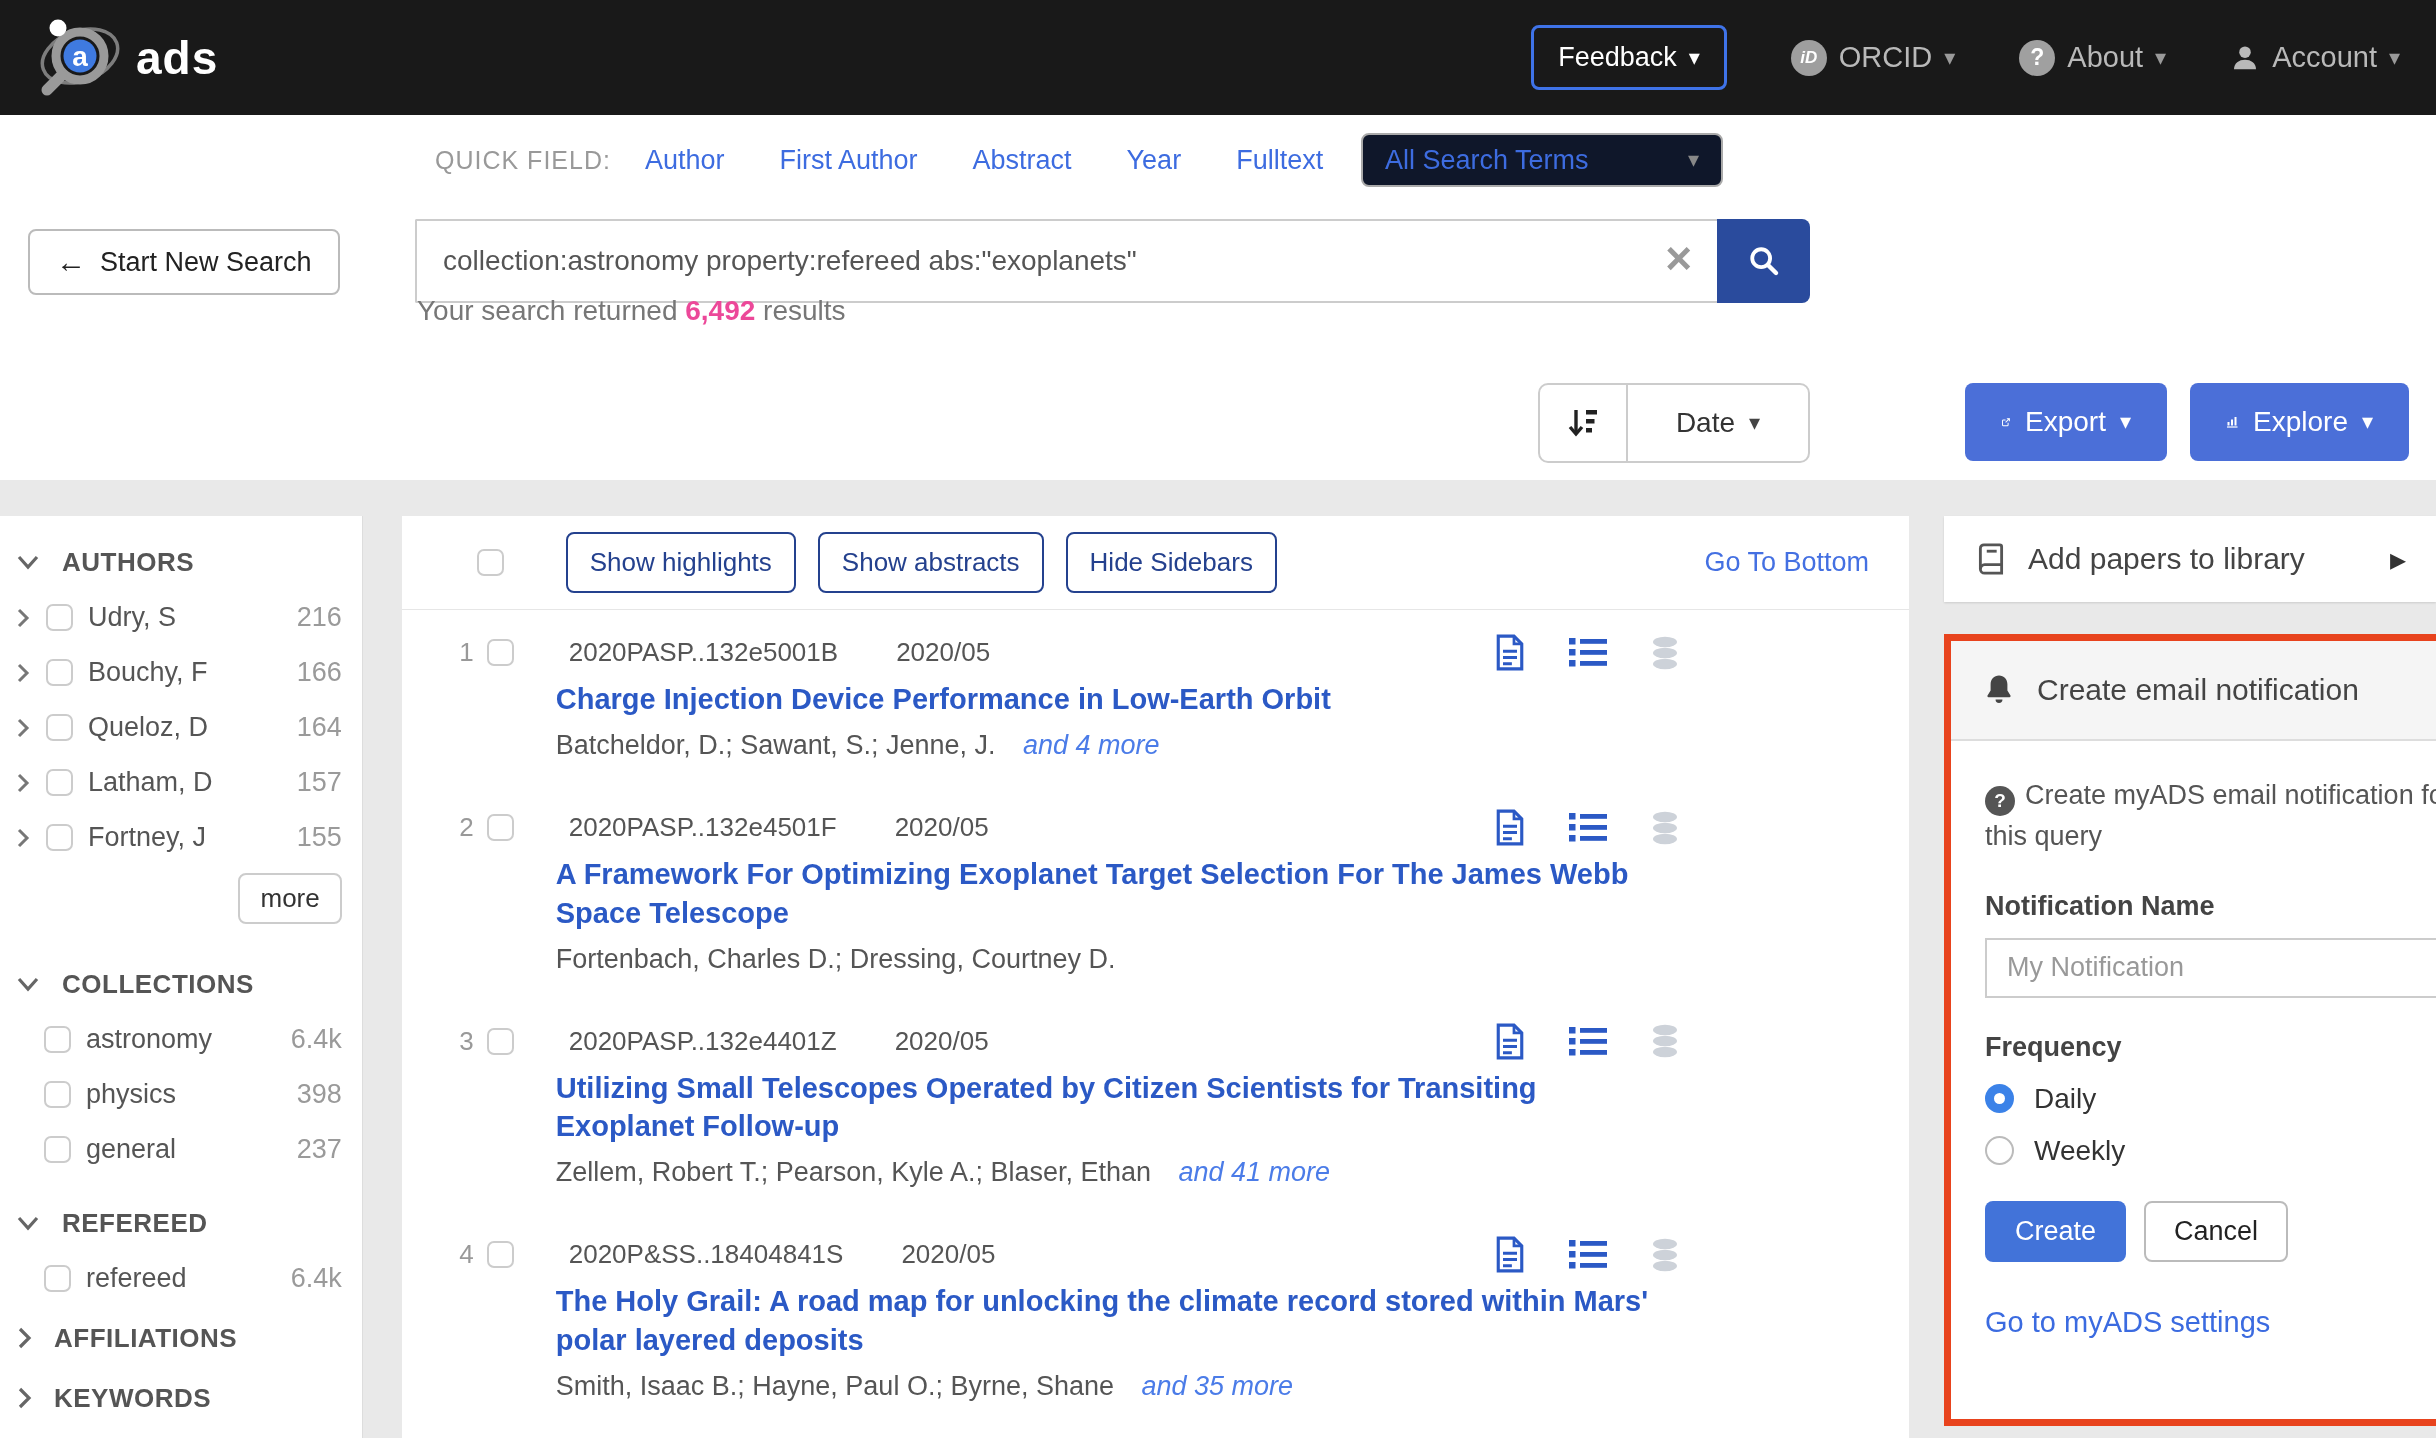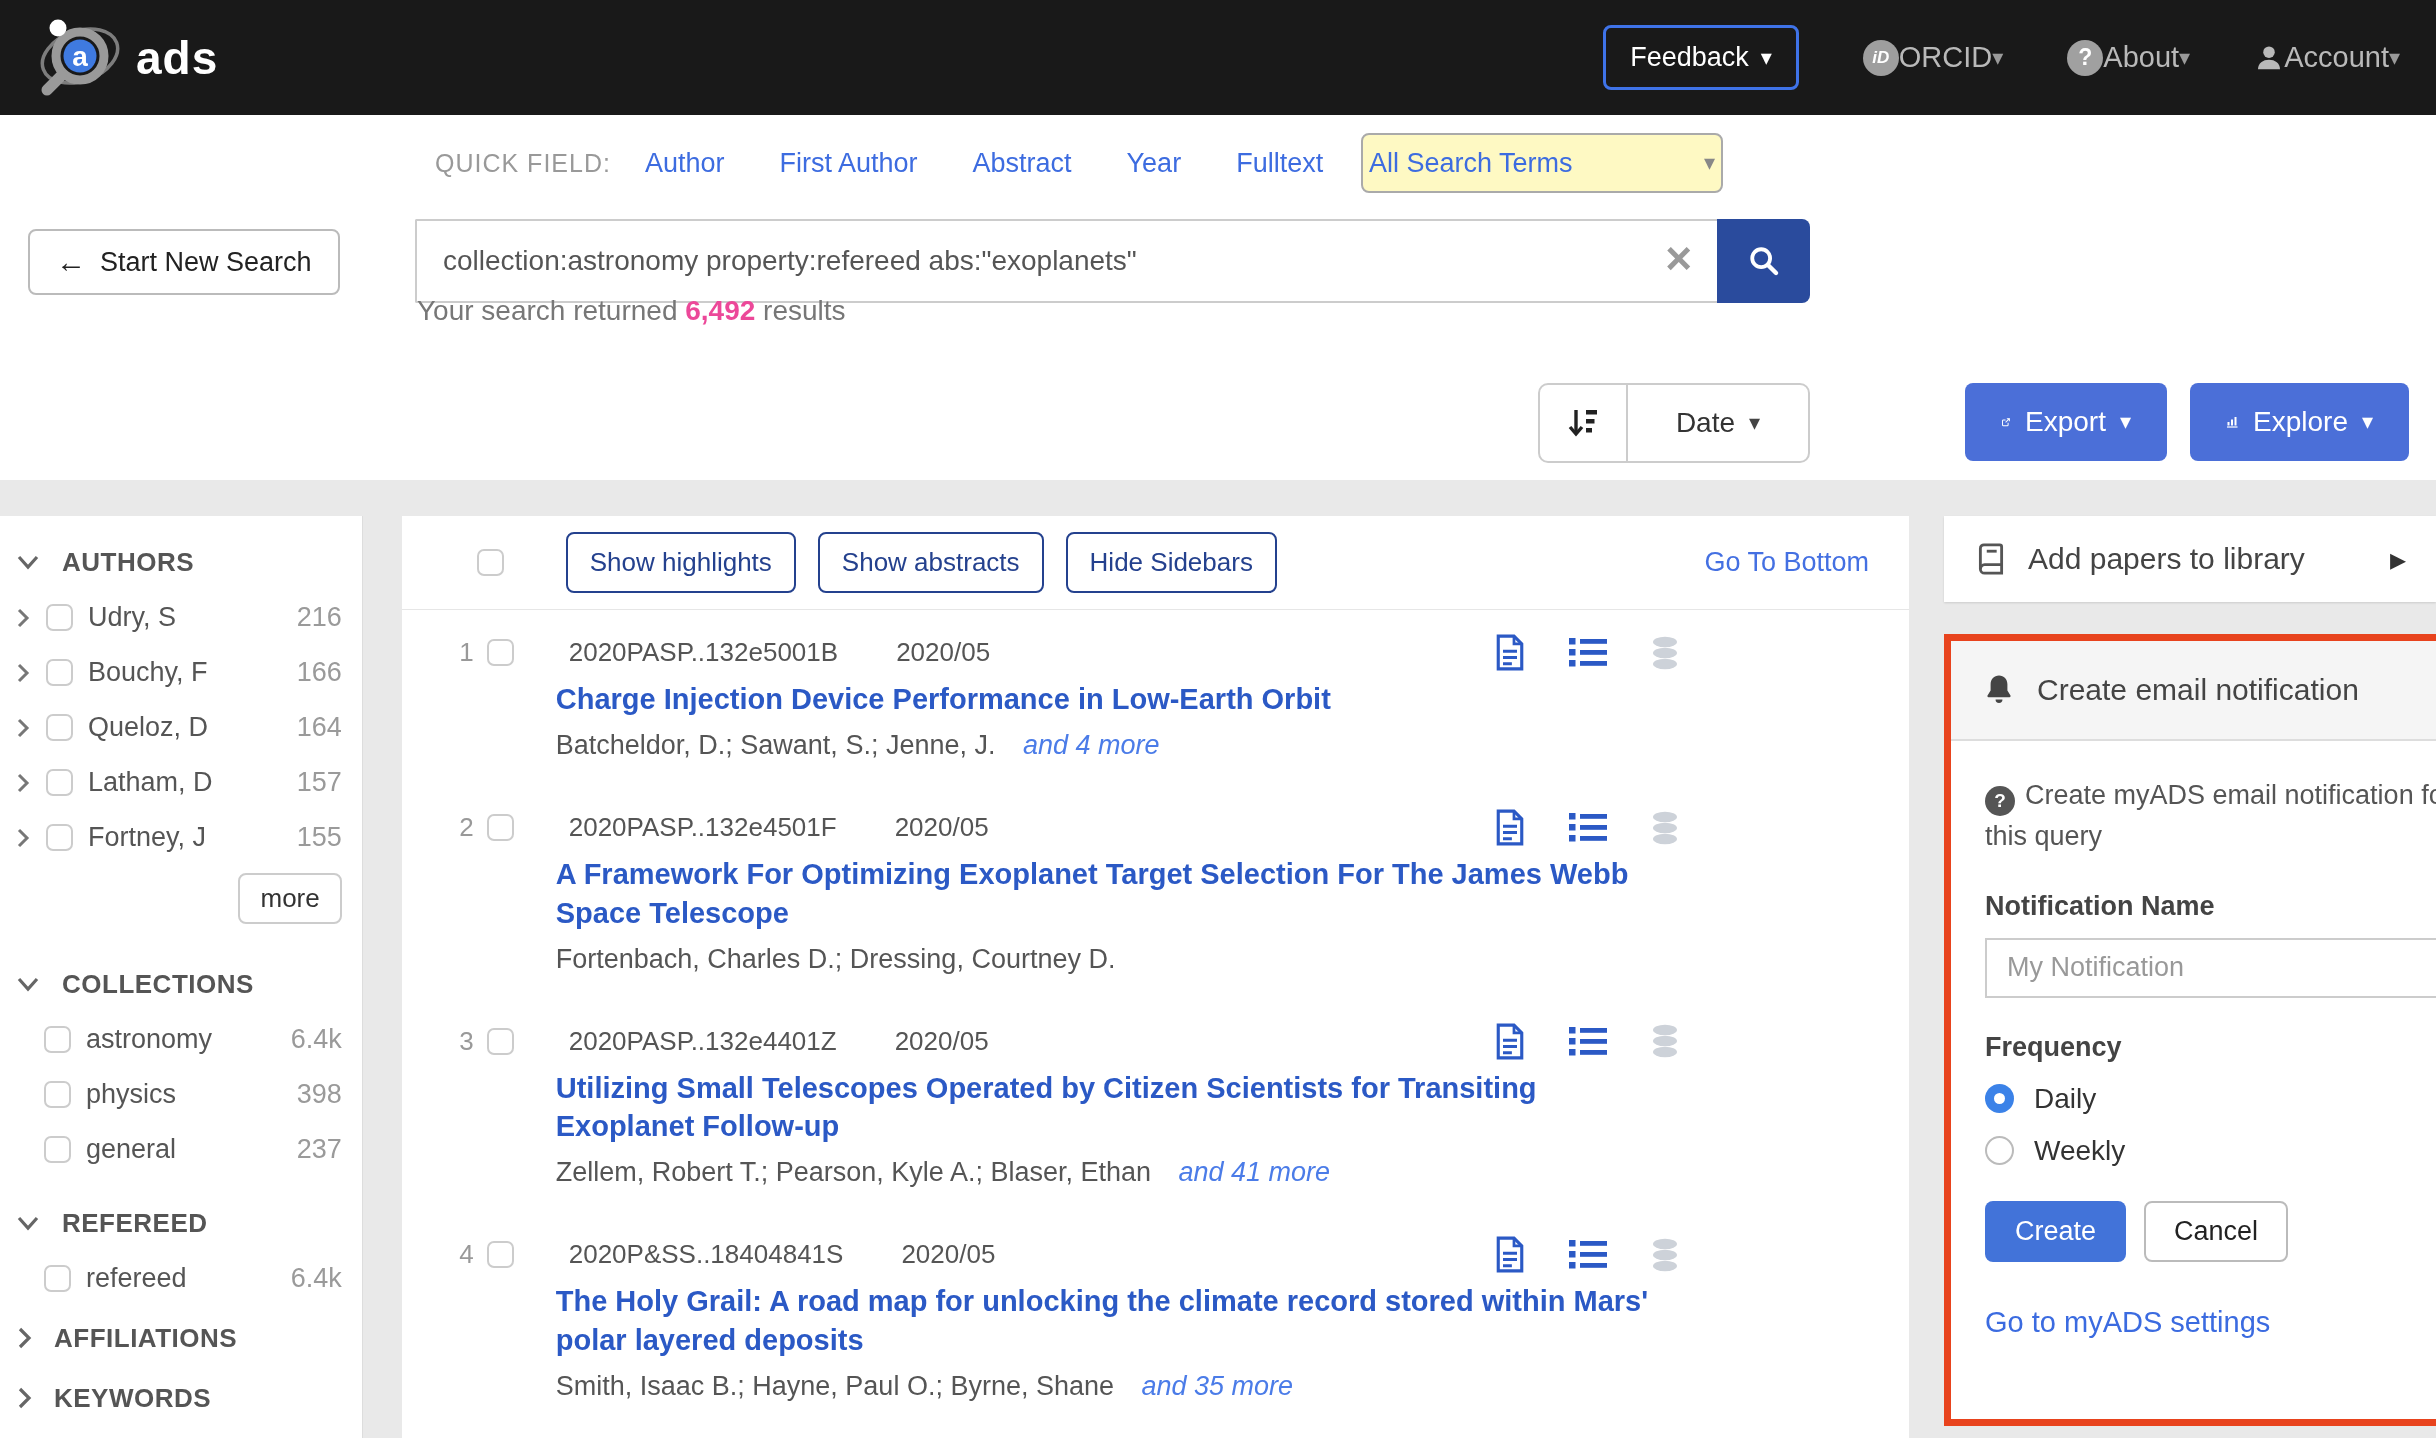--- a/index.html
+++ b/index.html
@@ -7,37 +7,37 @@
               font-family:"Liberation Sans","DejaVu Sans",sans-serif; }
   .page { position:relative; width:2436px; height:1438px; }
 
   
   .navbar { height:115px; background:#191919; display:flex; align-items:center; padding:0 36px; }
   .brand { display:flex; align-items:center; gap:16px; }
   .brand-text { color:#fff; font-size:46px; font-weight:700; letter-spacing:1px; }
   .nav-right { margin-left:auto; display:flex; align-items:center; gap:64px; }
   .feedback-btn { background:transparent; border:3px solid #3f73e8; border-radius:8px;
                   color:#fff; font-size:27px; padding:14px 24px; display:flex; align-items:center; gap:12px; cursor:pointer; }
-  .nav-item { display:flex; align-items:center; color:#b9b9b9; font-size:29px; cursor:pointer; }
+  .nav-item { display:flex; align-items:center; gap:12px; color:#b9b9b9; font-size:29px; cursor:pointer; }
   .caret { font-size:22px; color:#9a9a9a; }
   .feedback-btn .caret { color:#fff; }
   .orcid-badge { width:36px; height:36px; border-radius:50%; background:#9e9e9e; color:#fff;
                  font-size:17px; font-weight:700; font-style:italic; display:flex; align-items:center; justify-content:center; }
   .help-badge { width:36px; height:36px; border-radius:50%; background:#a0a0a0; color:#fff;
                 font-size:23px; font-weight:700; display:flex; align-items:center; justify-content:center; }
 
   
   .header-white { position:relative; height:365px; background:#fff; }
   .qf-row { position:absolute; left:435px; top:18px; width:1288px; display:flex; align-items:center; }
   .qf-label { color:#999; font-size:25px; letter-spacing:1px; }
   .qf-links { display:flex; gap:55px; margin-left:34px; }
   .qf-link { color:#3d6ce0; font-size:27px; text-decoration:none; cursor:pointer; }
-  .all-terms { margin-left:auto; width:362px; height:60px; border:2px solid #aaa; border-radius:8px;
-               display:flex; align-items:center; justify-content:space-between; padding:0 6px;
-               color:#3d6ce0; font-size:27px; background:#fef9c3; cursor:pointer; }
+  .all-terms { margin-left:auto; width:362px; height:54px; border:2px solid #aaa; border-radius:8px;
+               display:flex; align-items:center; justify-content:space-between; padding:0 22px;
+               color:#3d6ce0; font-size:27px; background:#0f172a; cursor:pointer; }
   .all-terms .caret { color:#888; }
 
   .start-new { position:absolute; left:28px; top:114px; height:66px; background:#fff;
                border:2px solid #bbb; border-radius:8px; padding:0 26px; font-size:27px; color:#222;
                display:flex; align-items:center; gap:14px; cursor:pointer; }
   .back-arrow { font-size:30px; font-weight:700; color:#222; }
 
   .search-box { position:absolute; left:415px; top:104px; width:1395px; height:84px; display:flex; }
   .search-input { flex:1; border:2px solid #ccc; border-right:none; border-radius:2px 0 0 2px;
                   font-size:28px; color:#555; padding:0 120px 0 26px; outline:none;

